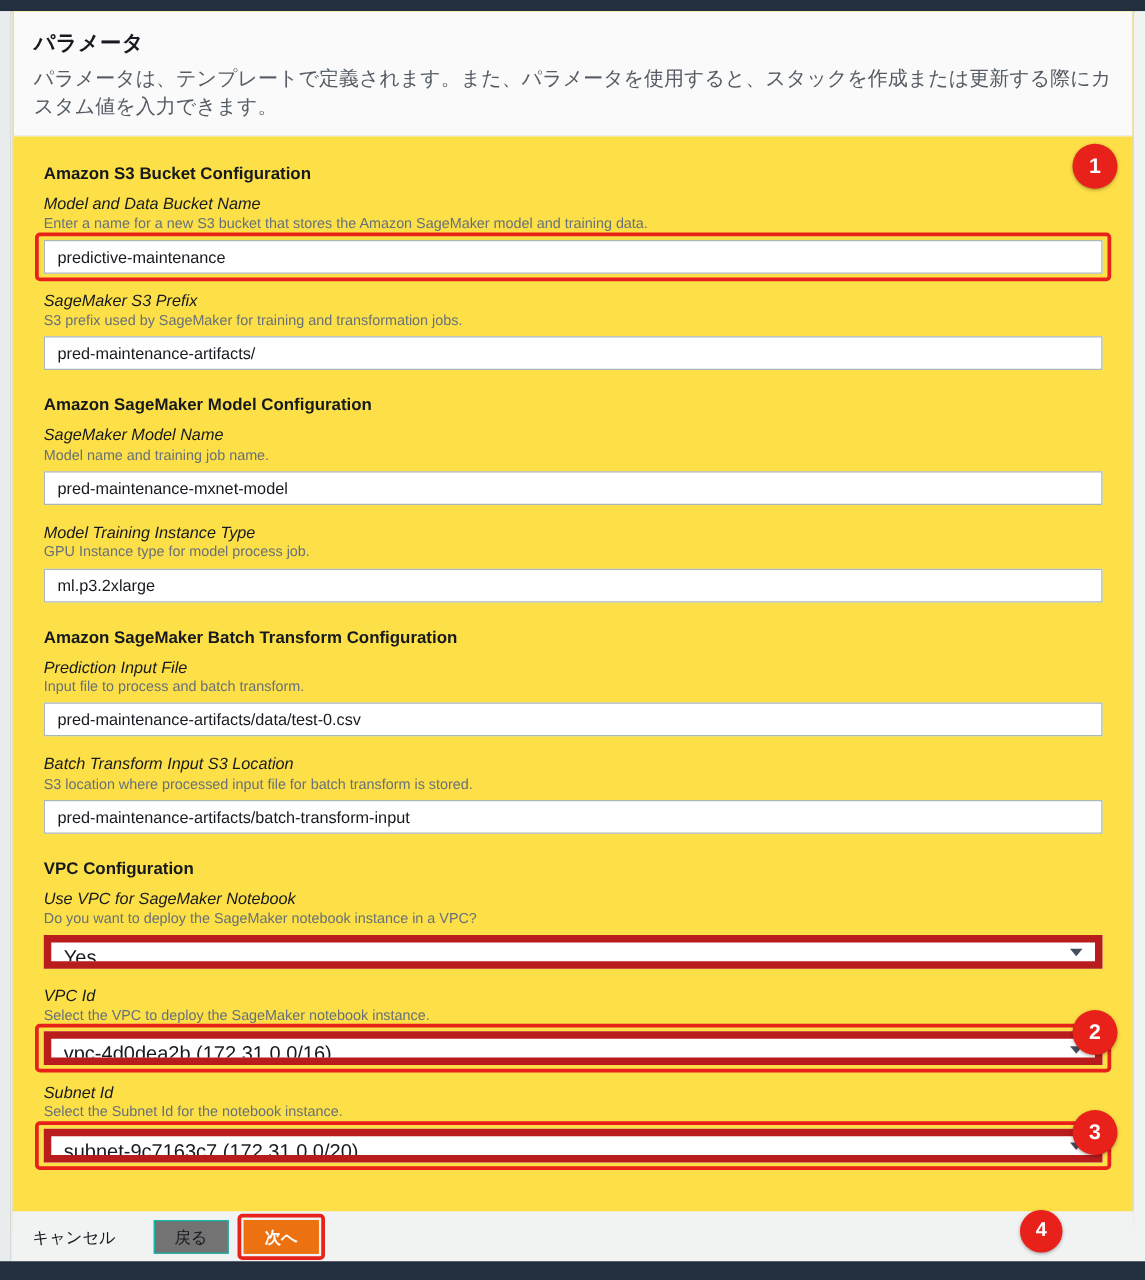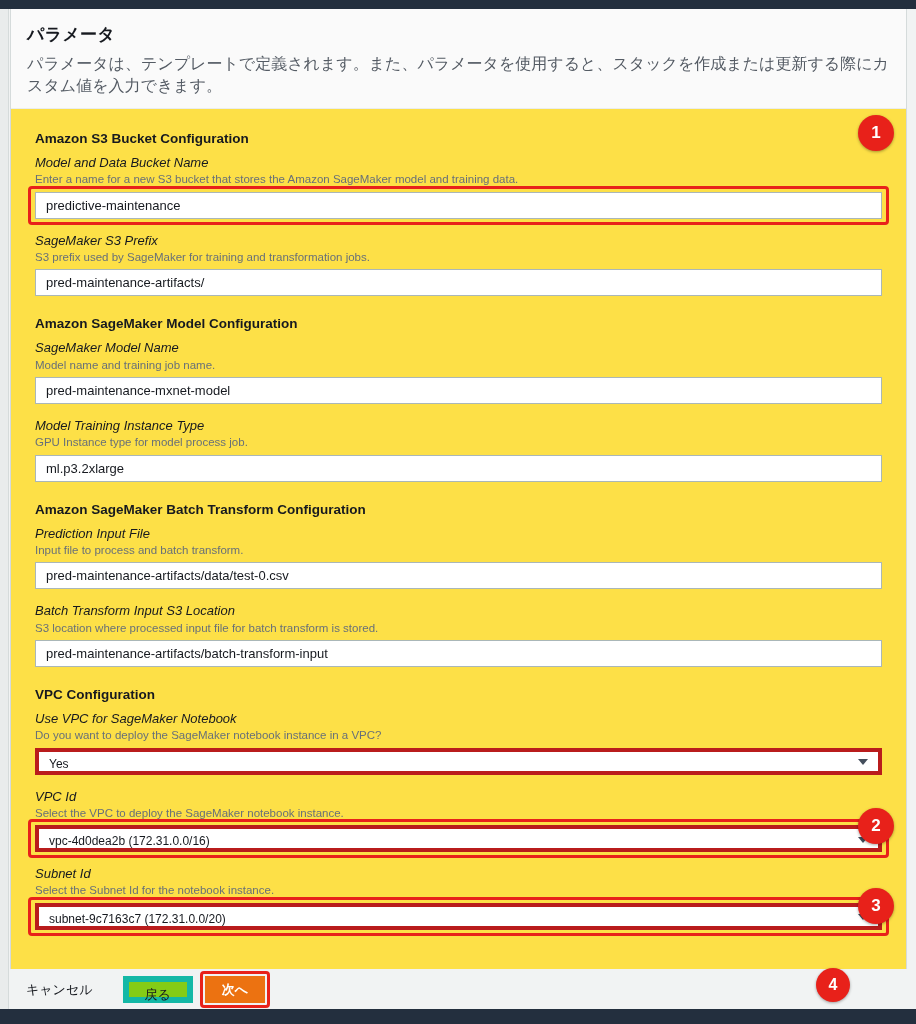--- a/index.html
+++ b/index.html
@@ -116,23 +116,23 @@
     font-size: 13px;
     color: #16191f;
     padding: 0 10px;
     line-height: 25px;
     display: block;
   }
 
   .select-input {
     width: 100%;
     height: 27px;
-    border: 4px solid #b91c1c;
+    border: 6px solid #b91c1c;
     background: #ffffff;
-    font-size: 12px;
+    font-size: 16px;
     color: #16191f;
     padding: 0 28px 0 10px;
     line-height: 25px;
     position: relative;
     white-space: nowrap;
     overflow: hidden;
   }
   .caret {
     position: absolute;
     right: 10px; top: 50%;
@@ -191,22 +191,22 @@
     cursor: pointer;
     white-space: nowrap;
   }
   .btn-link {
     background: transparent;
     border: none;
     color: #16191f;
     margin-right: 14px;
   }
   .btn-secondary {
-    background: #84cc16;
-    border: 6px solid #14b8a6;
+    background: #737373;
+    border: 1px solid #14b8a6;
     color: #16191f;
     margin-right: 12px;
   }
   .btn-primary {
     background: #ec7211;
     border: 1px solid #ec7211;
     color: #ffffff;
     font-weight: bold;
   }
   .btn-wrap { position: relative; }

